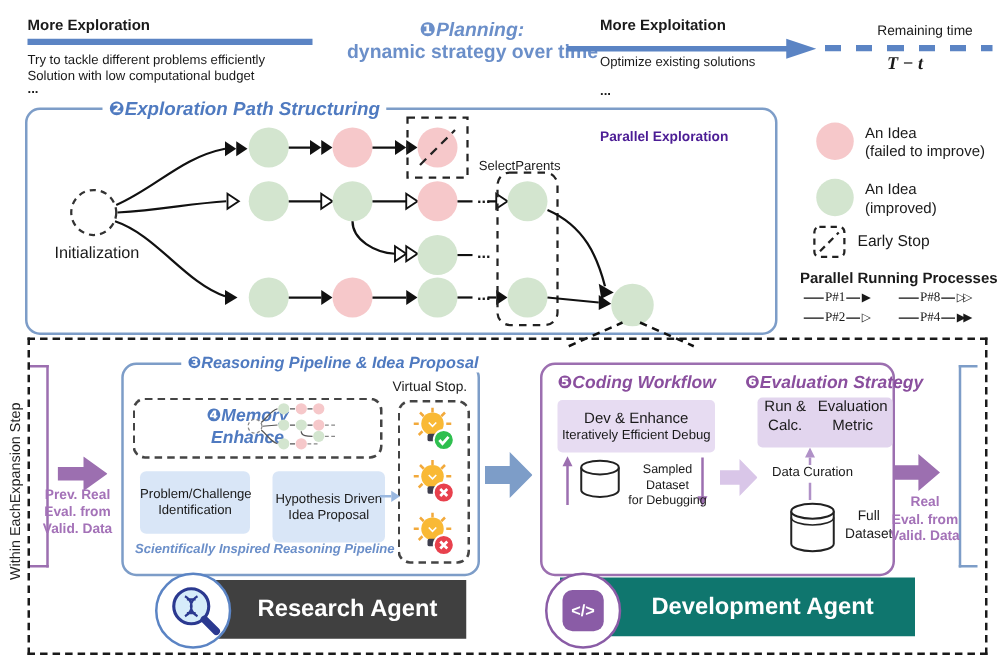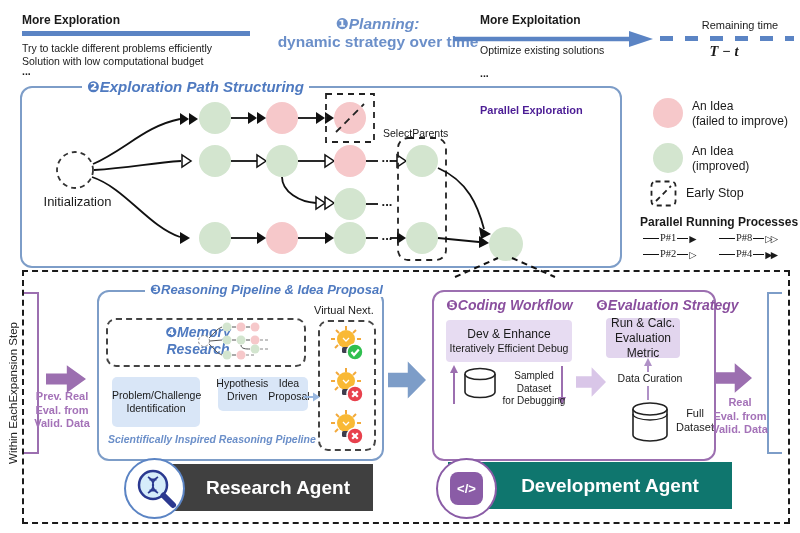--- a/index.html
+++ b/index.html
@@ -163,21 +163,21 @@
       <div>Eval. from</div>
       <div>Valid. Data</div>
   </div>
 
   <div class="abs box-blue" style="left:97px;top:290px;width:283px;height:167px"></div>
   <div class="abs chip b it steel" style="left:101px;top:282px;font-size:13px">❸Reasoning Pipeline &amp; Idea Proposal</div>
 
   <div class="abs dashedbox" style="left:106px;top:318px;width:196px;height:45px"></div>
   <div class="abs b it steel center" style="left:112px;top:324px;width:84px;font-size:14px;line-height:17px">
     <div>❹Memory</div>
-      <div>Research</div>
+      <div>Enhance</div>
   </div>
   <svg class="abs" style="left:196px;top:320px" width="104" height="42" viewBox="0 0 104 42">
     <circle cx="8" cy="21" r="5.5" fill="#fff" stroke="#888" stroke-width="1" stroke-dasharray="2.5 2"></circle>
     <path d="M13 18 C18 14 20 9 26 7" fill="none" stroke="#555" stroke-width="1"></path>
     <path d="M14 21 L26 20" fill="none" stroke="#555" stroke-width="1"></path>
     <path d="M13 24 C18 28 20 33 26 35" fill="none" stroke="#555" stroke-width="1"></path>
     <circle cx="31" cy="7" r="4.5" fill="#d3e5cf"></circle>
       <line x1="36" y1="7" x2="40" y2="7" stroke="#555"></line>
     <circle cx="45" cy="7" r="4.5" fill="#f6c8ca"></circle>
       <line x1="50" y1="7" x2="54" y2="7" stroke="#555"></line>
@@ -195,27 +195,27 @@
       <line x1="36" y1="35" x2="40" y2="35" stroke="#555"></line>
     <circle cx="45" cy="35" r="4.5" fill="#f6c8ca"></circle>
       <line x1="50" y1="35" x2="58" y2="35" stroke="#888" stroke-dasharray="3 2"></line>
   </svg>
 
   <div class="abs fill-lblue" style="left:112px;top:377px;width:88px;height:50px;display:flex;flex-direction:column;justify-content:center">
     <div class="center" style="font-size:10.5px;line-height:13px">Problem/Challenge</div>
     <div class="center" style="font-size:10.5px;line-height:13px">Identification</div>
   </div>
   <div class="abs steel" style="left:201px;top:392px;font-size:15px">→</div>
-  <div class="abs fill-lblue" style="left:218px;top:377px;width:90px;height:34px;display:flex;flex-direction:row;justify-content:center">
+  <div class="abs fill-lblue" style="left:218px;top:377px;width:90px;height:57px;display:flex;flex-direction:column;justify-content:center">
     <div class="center" style="font-size:10.5px;line-height:13px">Hypothesis Driven</div>
     <div class="center" style="font-size:10.5px;line-height:13px">Idea Proposal</div>
   </div>
   <div class="abs b it blue" style="left:108px;top:433px;font-size:10.5px">Scientifically Inspired Reasoning Pipeline</div>
 
-  <div class="abs" style="left:314px;top:304px;font-size:11px">Virtual Next.</div>
+  <div class="abs" style="left:314px;top:304px;font-size:11px">Virtual Stop.</div>
   <div class="abs dashedbox" style="left:318px;top:320px;width:54px;height:127px"></div>
   <svg class="abs" style="left:304px;top:391px" width="16" height="12">
     <line x1="0" y1="6" x2="9" y2="6" stroke="#9ab8e0" stroke-width="2"></line>
     <polygon points="9,1.5 9,10.5 16,6" fill="#9ab8e0"></polygon>
   </svg>
 
   <svg class="abs" style="left:328px;top:326px" width="36" height="36">
     <g stroke="#f2a93b" stroke-width="2">
         <line x1="18" y1="0" x2="18" y2="4"></line>
         <line x1="8" y1="4" x2="11" y2="7"></line>
@@ -282,21 +282,21 @@
     <ellipse cx="18" cy="8" rx="15" ry="5.5" fill="#fff" stroke="#222" stroke-width="1.6"></ellipse>
   </svg>
   <div class="abs center" style="left:496px;top:370px;width:76px;font-size:10px;line-height:12.5px">
     <div>Sampled Dataset</div>
       <div>for Debugging</div>
   </div>
 
   <div class="abs clip-arrow" style="left:576px;top:366px;width:30px;height:32px;background:#d9c6e8"></div>
 
   <div class="abs b it purple" style="left:596px;top:297px;font-size:14px">❻Evaluation Strategy</div>
-  <div class="abs fill-lpurple" style="left:606px;top:318px;width:74px;height:40px;display:flex;flex-direction:column;justify-content:center;background:#e2d5ee">
+  <div class="abs fill-lpurple" style="left:606px;top:318px;width:108px;height:40px;display:flex;flex-direction:row;justify-content:center;background:#e2d5ee">
     <div class="center" style="font-size:12px;line-height:15px">Run &amp; Calc.</div>
     <div class="center" style="font-size:12px;line-height:15px">Evaluation Metric</div>
   </div>
   <svg class="abs" style="left:642px;top:358px" width="12" height="14">
     <polygon points="2,8 10,8 6,0" fill="#b091c7"></polygon>
       <line x1="6" y1="8" x2="6" y2="14" stroke="#b091c7" stroke-width="2"></line>
   </svg>
   <div class="abs center" style="left:602px;top:372px;width:96px;font-size:10.5px">Data Curation</div>
   <svg class="abs" style="left:642px;top:386px" width="12" height="14">
     <line x1="6" y1="0" x2="6" y2="14" stroke="#b091c7" stroke-width="2"></line>

